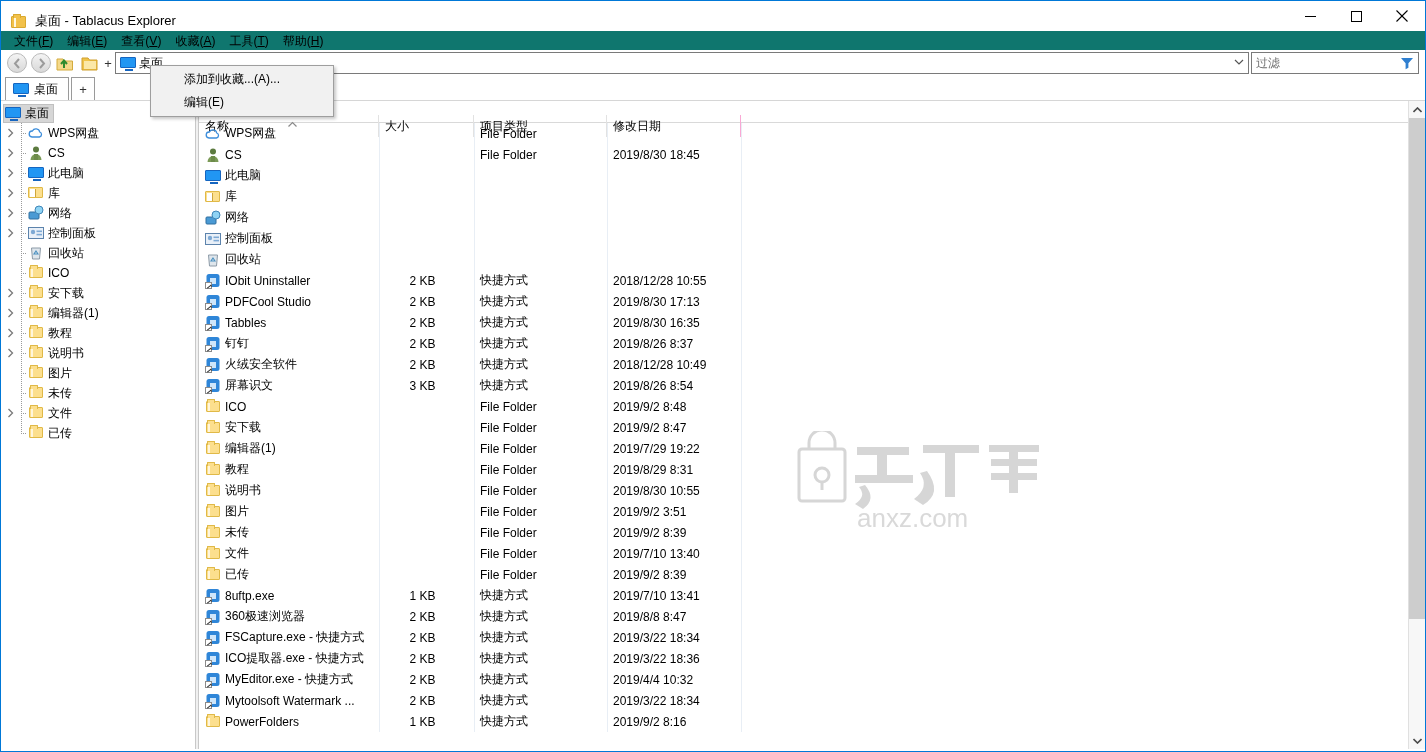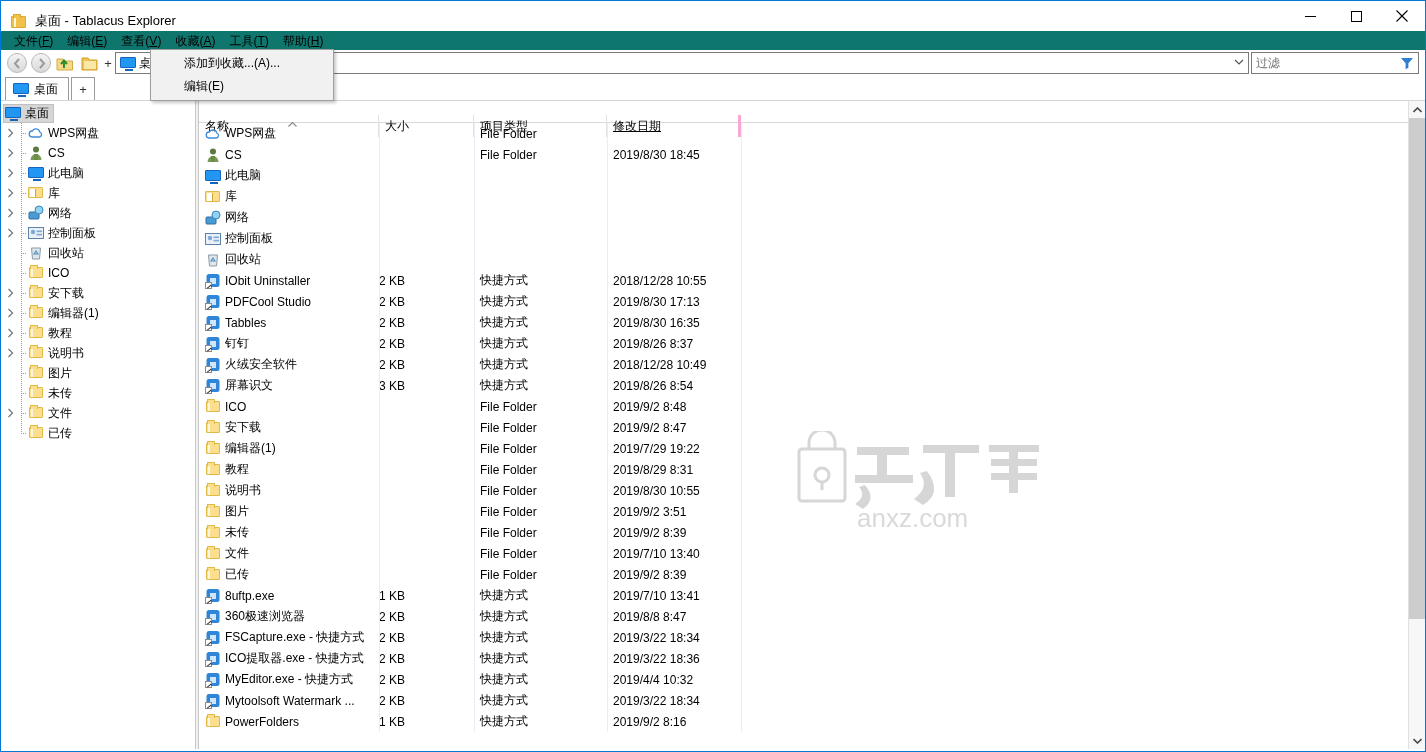--- a/index.html
+++ b/index.html
@@ -150,21 +150,21 @@
   .filter-text {
     padding-left: 4px;
     color: #6d6d6d;
     font-size: 12px;
   }
   .filter-icon { position:absolute; right: 4px; top: 3px; }
 
   
   .popup {
     position: absolute;
-    left: 149px; top: 48px;
+    left: 149px; top: 64px;
     width: 184px;
     background: #f1f1f1;
     border: 1px solid #9e9e9e;
     box-shadow: 2px 2px 3px rgba(0,0,0,0.22);
     z-index: 50;
     padding: 2px 0;
   }
   .popup-item {
     height: 23px;
     line-height: 23px;
@@ -310,21 +310,21 @@
   }
   .c-name {
     width: 180px;
     display: flex; align-items: center; gap: 4px;
     padding-left: 6px;
     overflow: hidden;
     flex: 0 0 auto;
   }
   .c-size {
     width: 95px;
-    text-align: left;
+    text-align: center;
     padding-right: 8px;
     flex: 0 0 auto;
   }
   .c-type {
     width: 133px;
     padding-left: 6px;
     flex: 0 0 auto;
   }
   .c-date {
     width: 134px;
@@ -734,21 +734,21 @@
         <div class="col" style="width:180px">
           <span>名称</span>
           <span class="sort-arrow">
             <svg width="11" height="7" viewBox="0 0 11 7">
                 <path d="M1.5 5.5 L5.5 1.5 L9.5 5.5" fill="none" stroke="#8a8a8a" stroke-width="1.2"></path>
               </svg>
           </span>
         </div>
         <div class="col" style="width:95px">大小</div>
         <div class="col" style="width:133px">项目类型</div>
-        <div class="col" style="width:134px;border-right:3px solid #f9a8d4;text-decoration:underline;">修改日期</div>
+        <div class="col" style="width:134px;border-right:1px solid #f9a8d4;">修改日期</div>
         <div class="col" style="flex:1 1 auto;border-right:none;"></div>
       </div>
 
       <div class="rows">
         <div class="vsep" style="left:180px;"></div>
         <div class="vsep" style="left:275px;"></div>
         <div class="vsep" style="left:408px;"></div>
         <div class="vsep" style="left:542px;"></div>
         <div id="file-rows-body">
             <div class="row">

